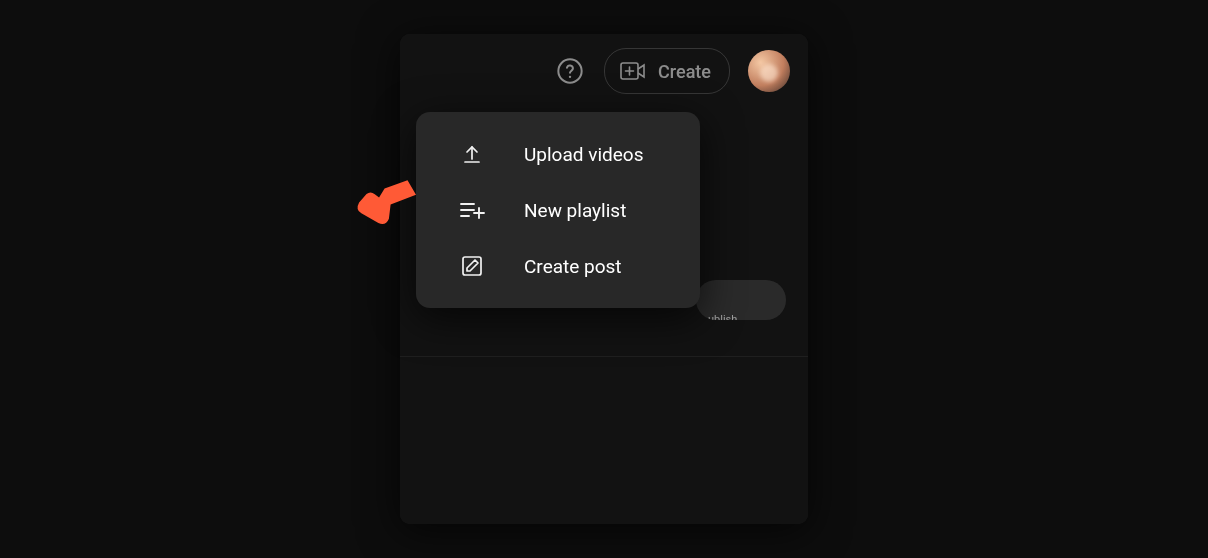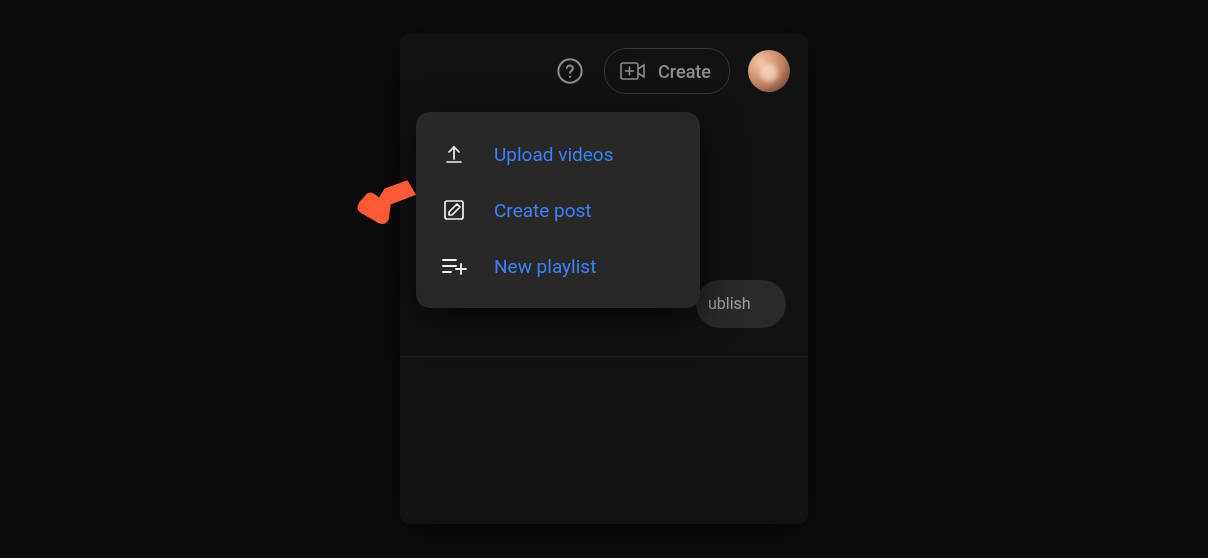--- a/index.html
+++ b/index.html
@@ -80,27 +80,27 @@
       left: 12px; top: 14px;
       width: 18px; height: 18px;
       border-radius: 50%;
       background: rgba(255,230,210,.6);
       filter: blur(2px);
     }
     .publish-btn {
       position: absolute;
       top: 246px;
       right: 22px;
-      height: 48px;
+      height: 40px;
       line-height: 48px;
-      padding: 0 0 0 12px;
+      padding: 16px 0 0 12px;
       border-radius: 24px;
       background: rgba(255,255,255,0.10);
       color: rgba(255,255,255,0.55);
-      font-size: 16px;
+      font-size: 11px;
       z-index: 1;
       width: 90px;
       overflow: hidden;
     }
     .hr {
       position: absolute;
       left: 0; right: 0;
       top: 322px;
       height: 1px;
       background: rgba(255,255,255,0.06);
@@ -113,24 +113,24 @@
       width: 284px;
       background: #282828;
       border-radius: 14px;
       padding: 14px 0;
       z-index: 10;
       box-shadow: 0 10px 40px rgba(0,0,0,.7);
     }
     .menu-item {
       display: flex;
       align-items: center;
-      gap: 26px;
-      padding: 14px 24px;
+      gap: 38px;
+      padding: 14px 42px;
       font-size: 19px;
-      color: #3b82f6;
+      color: #ffffff;
       cursor: pointer;
     }
     .icon-slot {
       width: 28px;
       height: 28px;
       display: flex;
       align-items: center;
       justify-content: center;
       flex-shrink: 0;
     }
@@ -188,39 +188,39 @@
           <path d="M7 10l5-5 5 5"></path>
           <path d="M5 20h14"></path>
         </svg>
       </span>
       <span>Upload videos</span>
     </div>
 
 
     <div class="menu-item">
       <span class="icon-slot">
-        <svg width="24" height="24" viewBox="0 0 24 24" fill="none" stroke="#f1f1f1" stroke-width="1.7">
-          <rect x="3" y="3" width="18" height="18" rx="2"></rect>
-          <path d="M15 6 l3 3 L10 17 H7 v-3 Z" stroke-linejoin="round"></path>
-        </svg>
-      </span>
-      <span>Create post</span>
-    </div>
-
-    <div class="menu-item">
-      <span class="icon-slot">
         <svg width="26" height="20" viewBox="0 0 26 20" fill="none" stroke="#f1f1f1" stroke-width="1.9" stroke-linecap="round">
           <path d="M2 4h13"></path>
           <path d="M2 10h13"></path>
           <path d="M2 16h8"></path>
           <path d="M20 8v10"></path>
           <path d="M15 13h10"></path>
         </svg>
       </span>
       <span>New playlist</span>
+    </div>
+
+    <div class="menu-item">
+      <span class="icon-slot">
+        <svg width="24" height="24" viewBox="0 0 24 24" fill="none" stroke="#f1f1f1" stroke-width="1.7">
+          <rect x="3" y="3" width="18" height="18" rx="2"></rect>
+          <path d="M15 6 l3 3 L10 17 H7 v-3 Z" stroke-linejoin="round"></path>
+        </svg>
+      </span>
+      <span>Create post</span>
     </div>
 
 
   </div>
 </div>
 
 <div class="cursor-hand">
   <svg width="74" height="70" viewBox="0 0 74 70">
     <g transform="rotate(15 37 35)">
       <path d="M50 12

